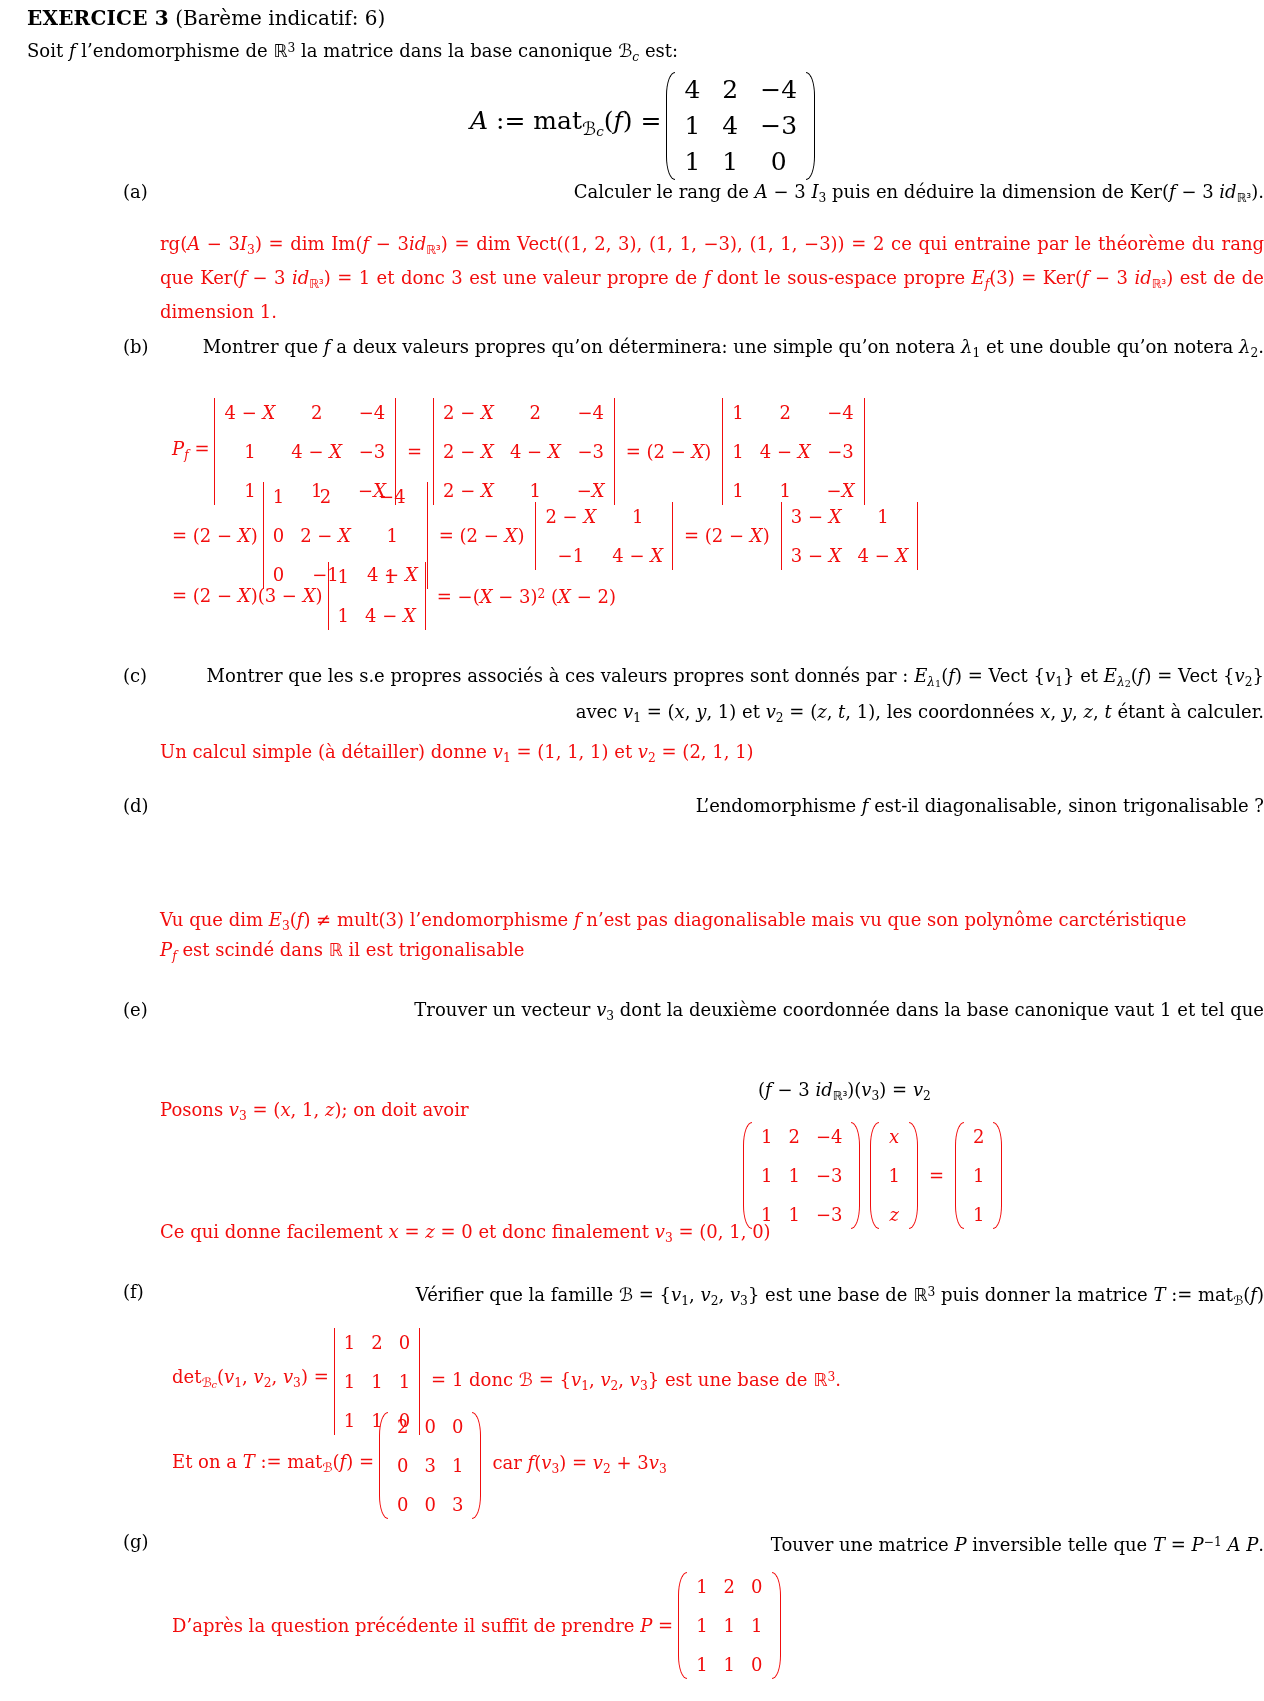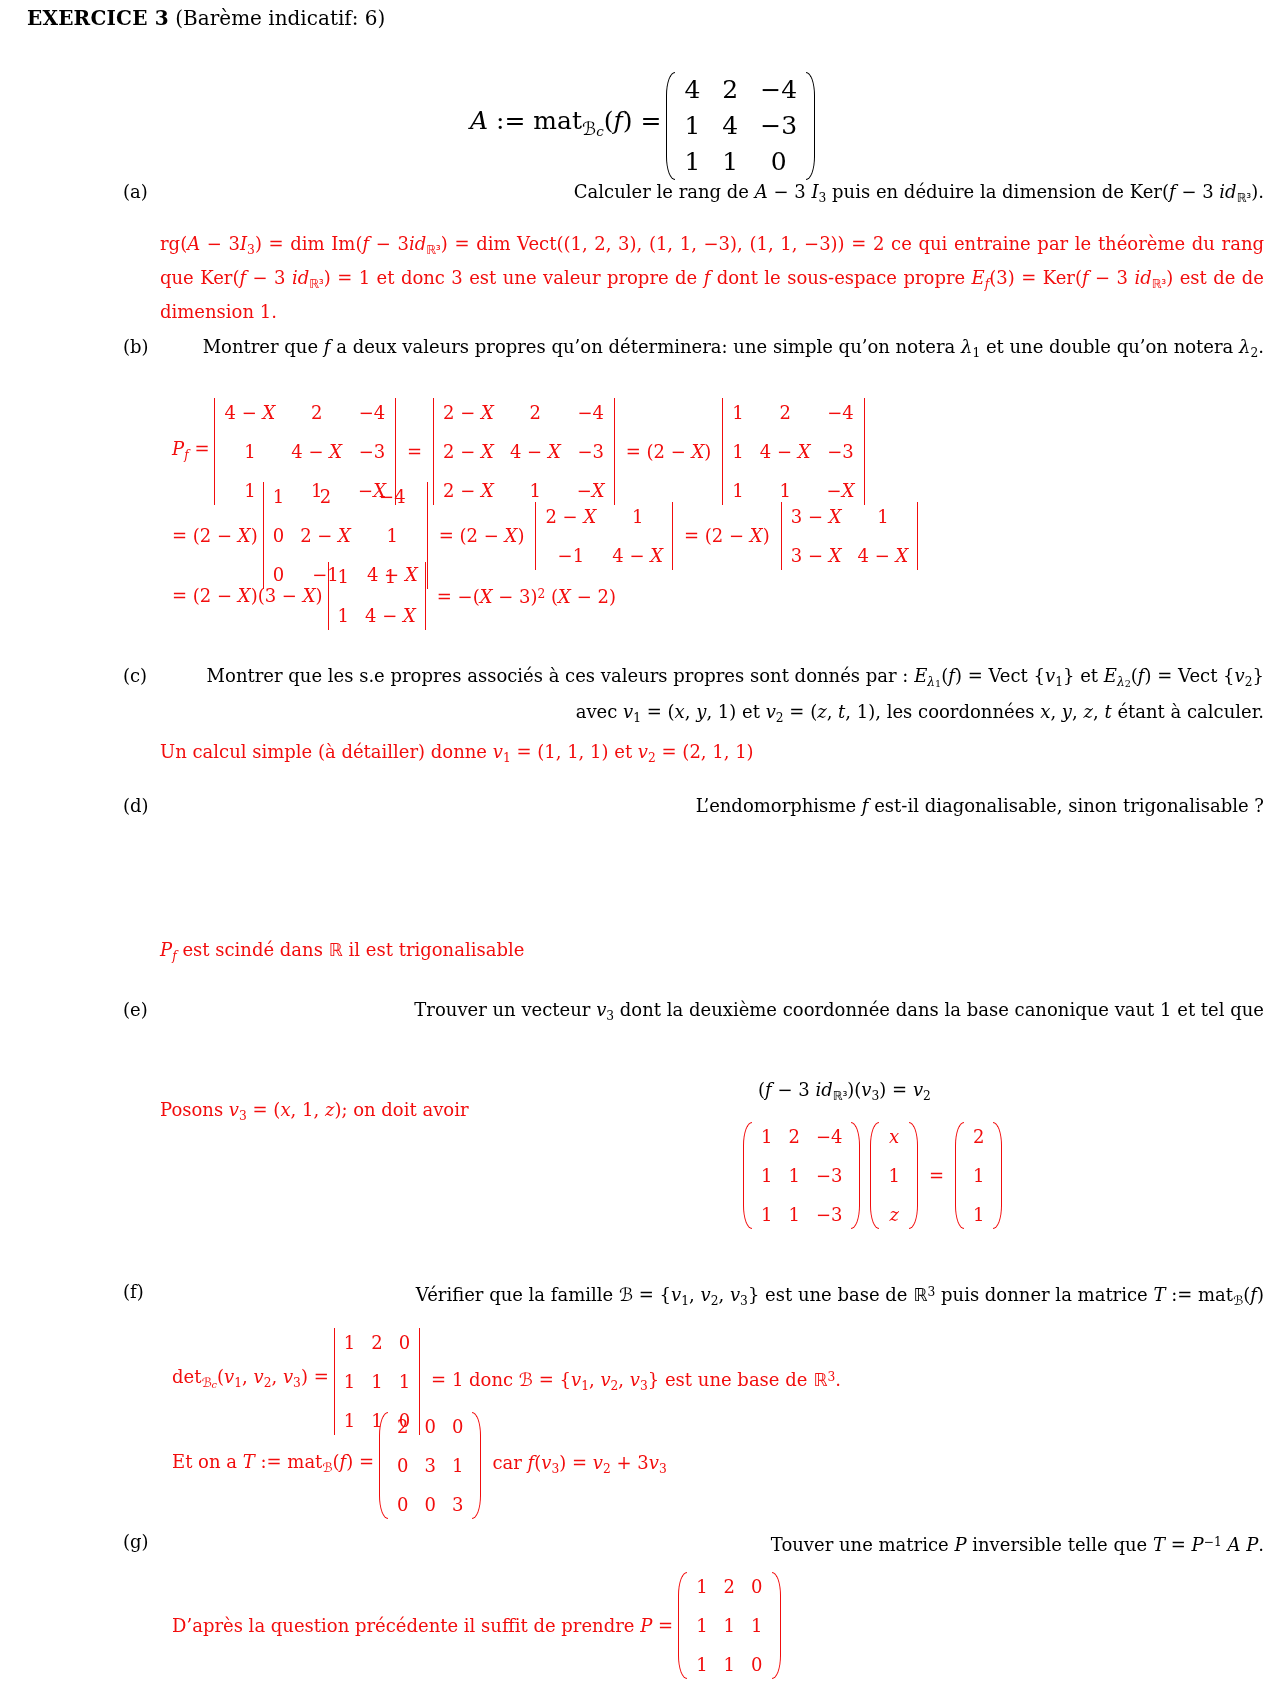--- a/index.html
+++ b/index.html
@@ -49,20 +49,21 @@
   .item .qt { flex: 1 1 auto; text-align: right; }
 </style>
 </head>
 <body>
 
 <div class="page">
 
   <div class="abs title" style="left:27px; top:4px;">
     <b>EXERCICE 3</b><span> (Barème indicatif: 6)</span>
   </div>
+  <div class="abs" style="left:27px; top:34px; width:1220px;"><span>Soit </span><span class="i">f</span><span> l’endomorphisme de </span><span class="bb">ℝ</span><span class="sup">3</span><span> la matrice dans la base canonique </span><span class="scr">ℬ</span><span class="sub i">c</span><span> est:</span></div>
 
   <div class="abs mathrow dispA" style="left:470px; top:72px;">
     <span><span class="i">A</span><span> := mat</span><span class="sub scr">ℬ</span><span class="sub2 i">c</span><span>(</span><span class="i">f</span><span>) = </span></span>
     <span class="mat">
         <span class="fence paren-l"></span>
         <span class="mgrid" style="grid-template-columns: repeat(3, auto);">
           <span class="mcell"><span>4</span></span>
           <span class="mcell"><span>2</span></span>
           <span class="mcell"><span>−4</span></span>
           <span class="mcell"><span>1</span></span>
@@ -198,20 +199,21 @@
   <div class="abs item" style="left:123px; top:662px; width:1141px;">
     <span class="lbl">(c)</span>
     <div class="qt jtext"><span>Montrer que les s.e propres associés à ces valeurs propres sont donnés par : </span><span class="i">E</span><span class="sub i">λ</span><span class="sub2">1</span><span>(</span><span class="i">f</span><span>) = Vect {</span><span class="i">v</span><span class="sub">1</span><span>} et </span><span class="i">E</span><span class="sub i">λ</span><span class="sub2">2</span><span>(</span><span class="i">f</span><span>) = Vect {</span><span class="i">v</span><span class="sub">2</span><span>} avec </span><span class="i">v</span><span class="sub">1</span><span> = (</span><span class="i">x</span><span>, </span><span class="i">y</span><span>, 1) et </span><span class="i">v</span><span class="sub">2</span><span> = (</span><span class="i">z</span><span>, </span><span class="i">t</span><span>, 1), les coordonnées </span><span class="i">x</span><span>, </span><span class="i">y</span><span>, </span><span class="i">z</span><span>, </span><span class="i">t</span><span> étant à calculer.</span></div>
   </div>
   <div class="abs red" style="left:160px; top:738px; width:1104px;"><span>Un calcul simple (à détailler) donne </span><span class="i">v</span><span class="sub">1</span><span> = (1, 1, 1) et </span><span class="i">v</span><span class="sub">2</span><span> = (2, 1, 1)</span></div>
 
   <div class="abs item" style="left:123px; top:792px; width:1141px;">
     <span class="lbl">(d)</span>
     <div class="qt"><span>L’endomorphisme </span><span class="i">f</span><span> est-il diagonalisable, sinon trigonalisable ?</span></div>
   </div>
+  <div class="abs red nowrap" style="left:160px; top:906px;"><span>Vu que dim </span><span class="i">E</span><span class="sub">3</span><span>(</span><span class="i">f</span><span>) ≠ mult(3) l’endomorphisme </span><span class="i">f</span><span> n’est pas diagonalisable mais vu que son polynôme carctéristique</span></div>
   <div class="abs red" style="left:160px; top:936px; width:1104px;"><span class="i">P</span><span class="sub i">f</span><span> est scindé dans </span><span class="bb">ℝ</span><span> il est trigonalisable</span></div>
 
   <div class="abs item" style="left:123px; top:996px; width:1141px;">
     <span class="lbl">(e)</span>
     <div class="qt"><span>Trouver un vecteur </span><span class="i">v</span><span class="sub">3</span><span> dont la deuxième coordonnée dans la base canonique vaut 1 et tel que</span></div>
   </div>
   <div class="abs" style="left:758px; top:1076px;"><span>(</span><span class="i">f</span><span> − 3 </span><span class="i">id</span><span class="sub bb">ℝ³</span><span>)(</span><span class="i">v</span><span class="sub">3</span><span>) = </span><span class="i">v</span><span class="sub">2</span></div>
   <div class="abs red" style="left:160px; top:1096px; width:1104px;"><span>Posons </span><span class="i">v</span><span class="sub">3</span><span> = (</span><span class="i">x</span><span>, 1, </span><span class="i">z</span><span>); on doit avoir</span></div>
   <div class="abs mathrow red" style="left:738px; top:1122px;">
     <span class="mat">
@@ -242,20 +244,21 @@
     <span class="mat">
         <span class="fence paren-l"></span>
         <span class="mgrid" style="grid-template-columns: repeat(1, auto);">
           <span class="mcell"><span>2</span></span>
           <span class="mcell"><span>1</span></span>
           <span class="mcell"><span>1</span></span>
         </span>
         <span class="fence paren-r"></span>
       </span>
   </div>
+  <div class="abs red" style="left:160px; top:1218px; width:1104px;"><span>Ce qui donne facilement </span><span class="i">x</span><span> = </span><span class="i">z</span><span> = 0 et donc finalement </span><span class="i">v</span><span class="sub">3</span><span> = (0, 1, 0)</span></div>
 
   <div class="abs item" style="left:123px; top:1278px; width:1141px;">
     <span class="lbl">(f)</span>
     <div class="qt nowrap"><span>Vérifier que la famille </span><span class="scr">ℬ</span><span> = {</span><span class="i">v</span><span class="sub">1</span><span>, </span><span class="i">v</span><span class="sub">2</span><span>, </span><span class="i">v</span><span class="sub">3</span><span>} est une base de </span><span class="bb">ℝ</span><span class="sup">3</span><span> puis donner la matrice </span><span class="i">T</span><span> := mat</span><span class="sub scr">ℬ</span><span>(</span><span class="i">f</span><span>)</span></div>
   </div>
   <div class="abs mathrow red" style="left:172px; top:1328px;">
     <span><span>det</span><span class="sub scr">ℬ</span><span class="sub2 i">c</span><span>(</span><span class="i">v</span><span class="sub">1</span><span>, </span><span class="i">v</span><span class="sub">2</span><span>, </span><span class="i">v</span><span class="sub">3</span><span>) = </span></span>
     <span class="mat">
         <span class="fence bar-l"></span>
         <span class="mgrid" style="grid-template-columns: repeat(3, auto);">

